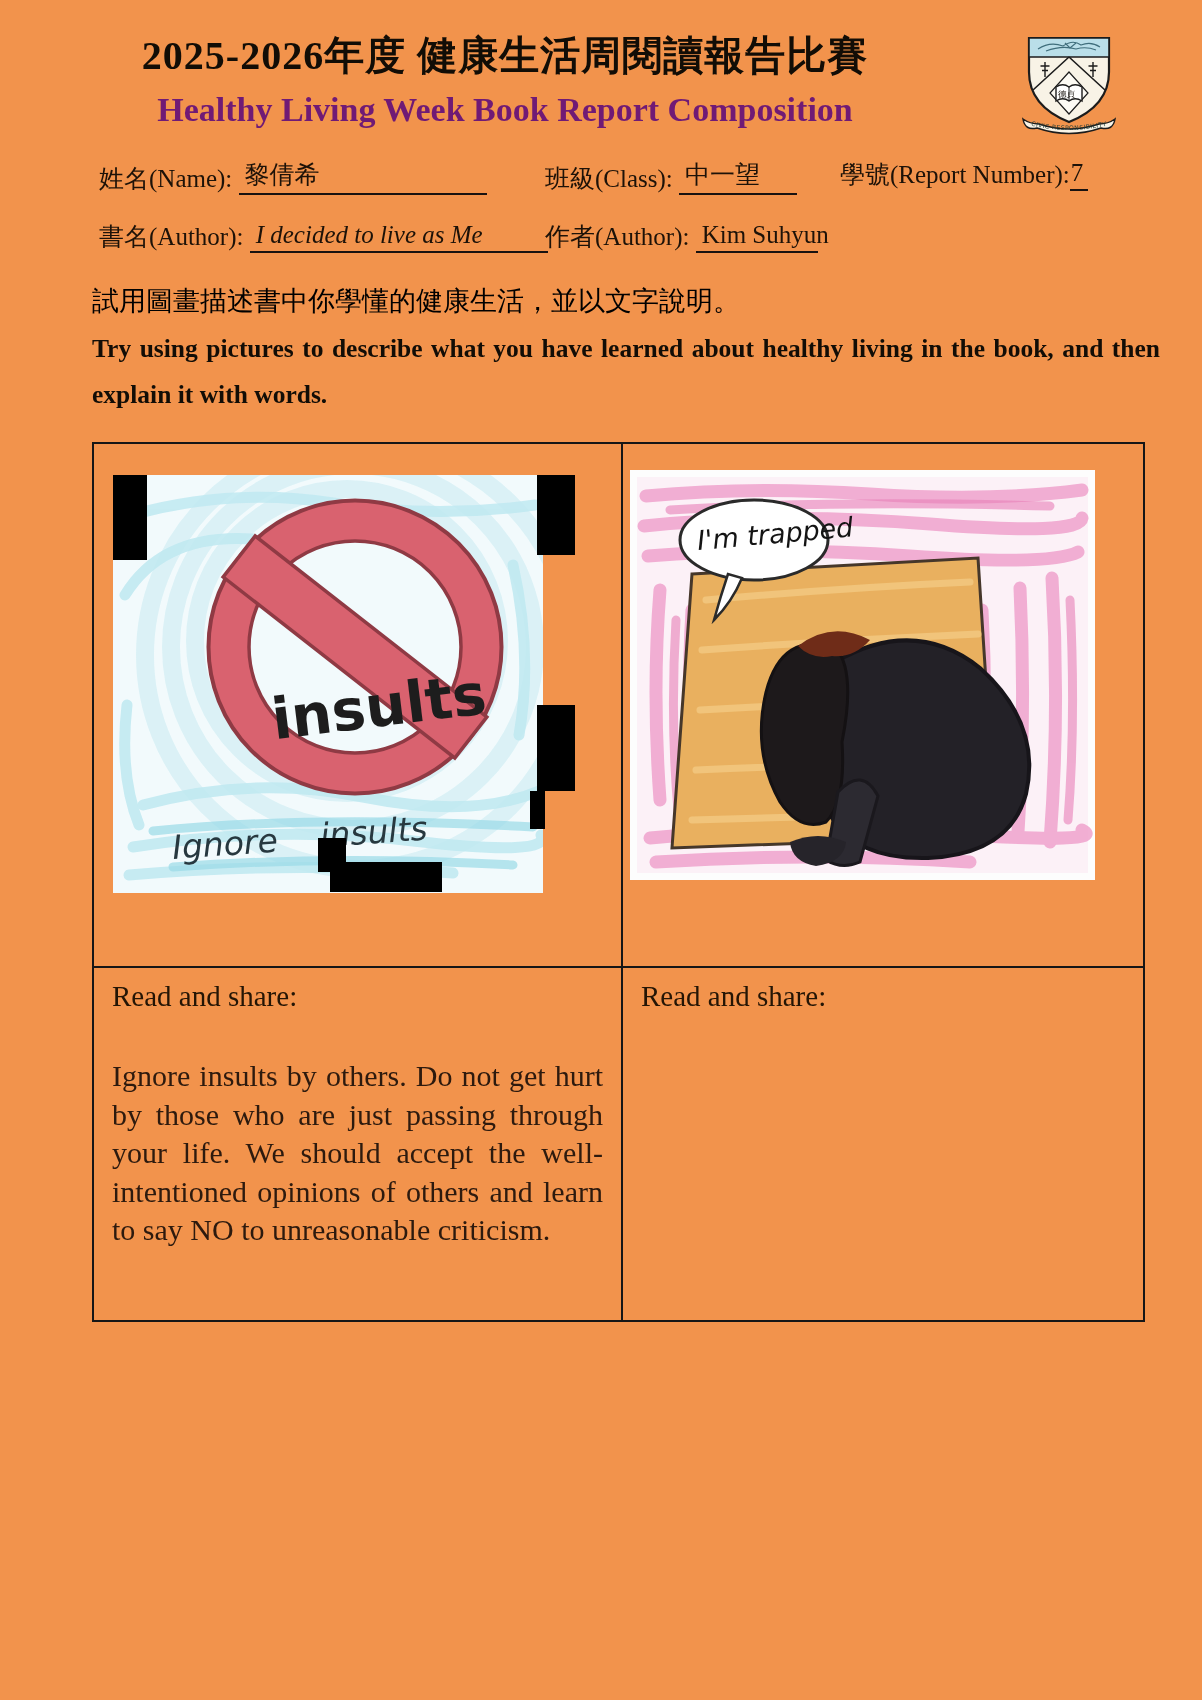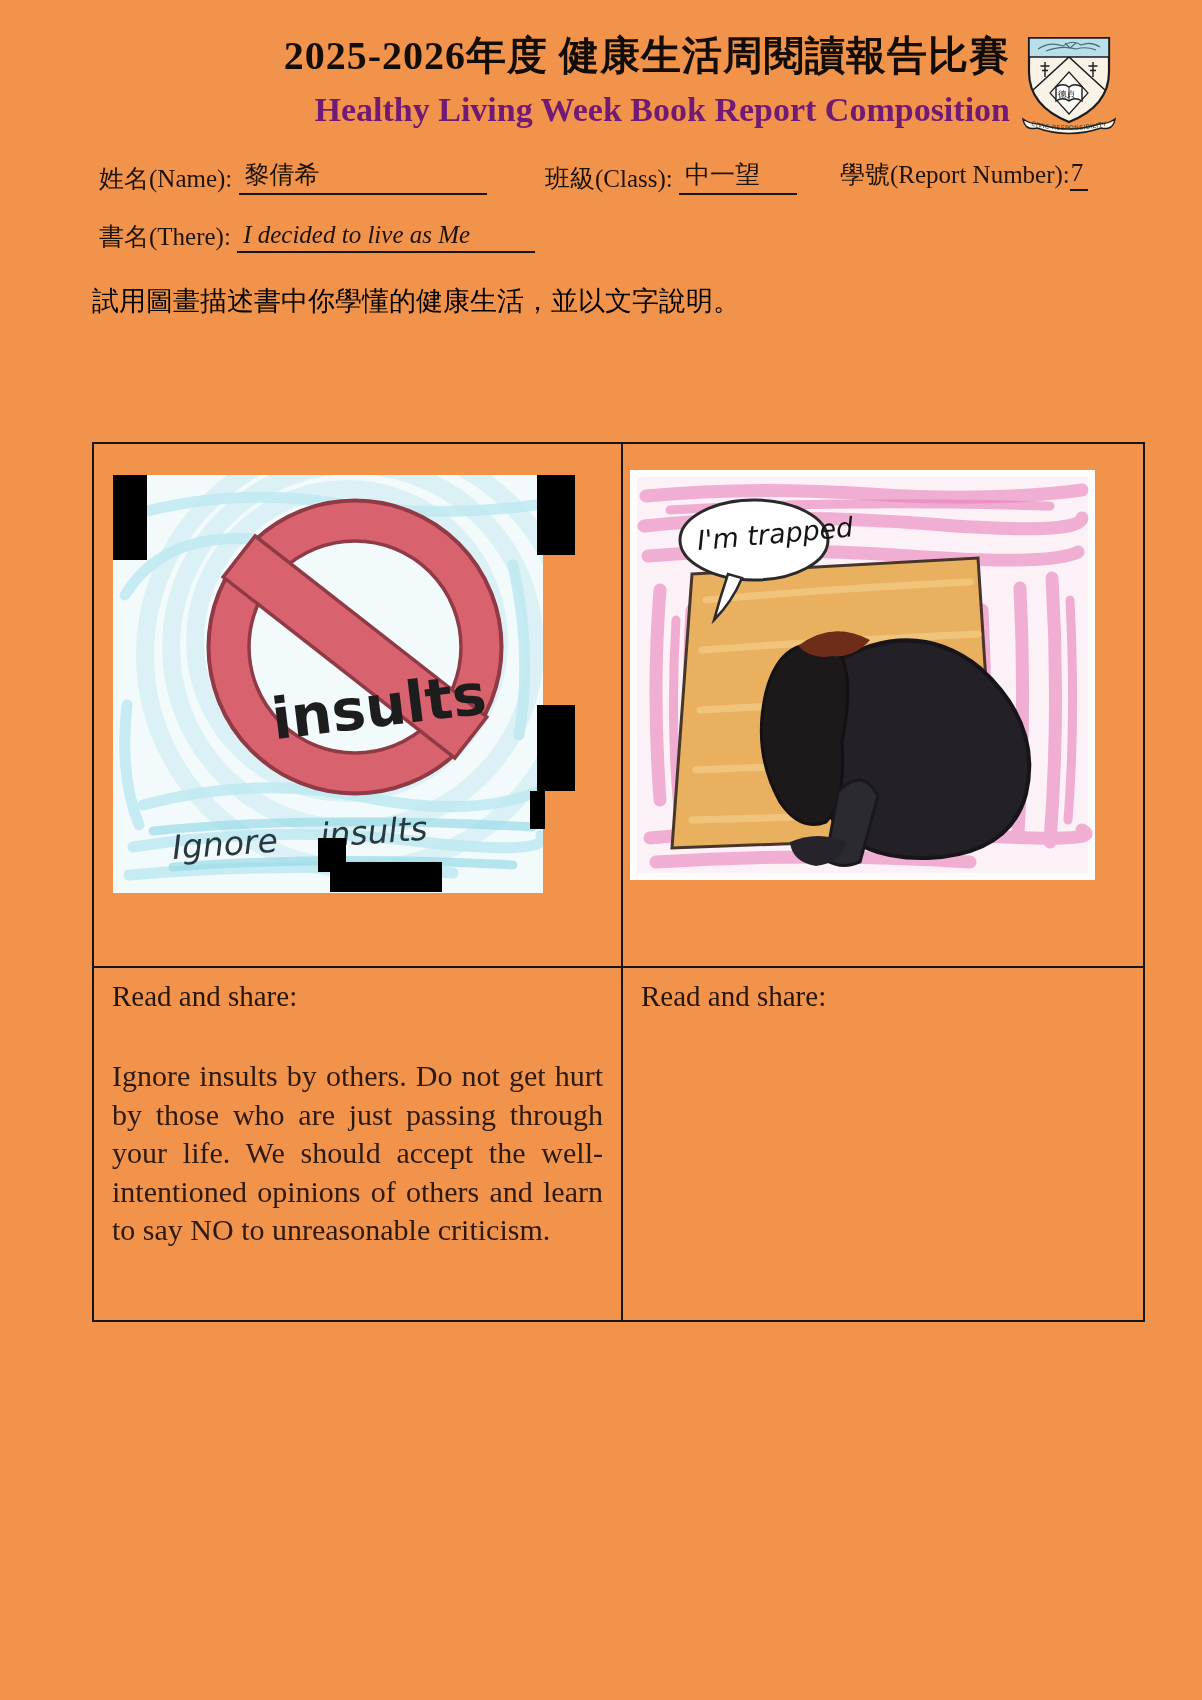--- a/index.html
+++ b/index.html
@@ -5,21 +5,21 @@
   html,body{margin:0;padding:0;}
   .page{
     position:relative;
     width:1202px;height:1700px;
     background:#f2934c;
     font-family:"Liberation Serif","DejaVu Serif",serif;
     color:#1d1208;
     overflow:hidden;
   }
   
-  .header{position:absolute;left:0;top:28px;width:1010px;text-align:right;}
+  .header{position:absolute;left:0;top:28px;width:1010px;text-align:center;}
   .title-zh{margin:0;font-size:40px;font-weight:bold;letter-spacing:1px;color:#120d06;}
   .title-en{margin:8px 0 0 0;font-size:34px;font-weight:bold;color:#701a75;}
   .crest{position:absolute;left:1018px;top:34px;width:102px;height:106px;}
   
   .ffield{position:absolute;font-size:25px;white-space:nowrap;}
   .flabel{display:inline-block;}
   .fvalue{display:inline-block;border-bottom:2px solid #181210;padding:0 4px 2px 6px;vertical-align:bottom;}
   
   .instr-zh{position:absolute;left:92px;top:283px;font-size:27px;color:#000000;}
   .instr-en{position:absolute;left:92px;top:326px;width:1068px;font-size:25.5px;font-weight:bold;line-height:46px;color:#120d06;text-align:justify;}
@@ -84,25 +84,30 @@
   </div>
   <div class="ffield" style="left:99px;top:158px;">
     <span class="flabel">姓名(Name):</span>
     <span class="fvalue" style="width:238px;">黎倩希</span>
   </div>
   <div class="ffield" style="left:840px;top:158px;">
     <span class="flabel">學號(Report Number):</span><span class="fvalue" style="padding-left:1px;width:13px;">7</span>
   </div>
 
   <div class="ffield" style="left:99px;top:220px;">
-    <span class="flabel">書名(There):</span>
+    <span class="flabel">書名(Author):</span>
     <span class="fvalue" style="width:288px;font-style:italic;">I decided to live as Me</span>
   </div>
+  <div class="ffield" style="left:545px;top:220px;">
+    <span class="flabel">作者(Author):</span>
+    <span class="fvalue" style="width:112px;">Kim Suhyun</span>
+  </div>
 
   <div class="instr-zh">試用圖畫描述書中你學懂的健康生活，並以文字說明。</div>
+  <div class="instr-en">Try using pictures to describe what you have learned about healthy living in the book, and then explain it with words.</div>
 
   <div class="rtable">
     <div class="vdiv"></div>
     <div class="hdiv"></div>
 
     <svg class="drawing drawL" viewBox="0 0 430 418">
       <rect width="430" height="418" fill="#f2fafc"></rect>
       <g stroke="#d9f1f6" stroke-width="18" fill="none" opacity="0.9">
         <circle cx="240" cy="172" r="182"></circle>
         <circle cx="246" cy="180" r="214"></circle>

